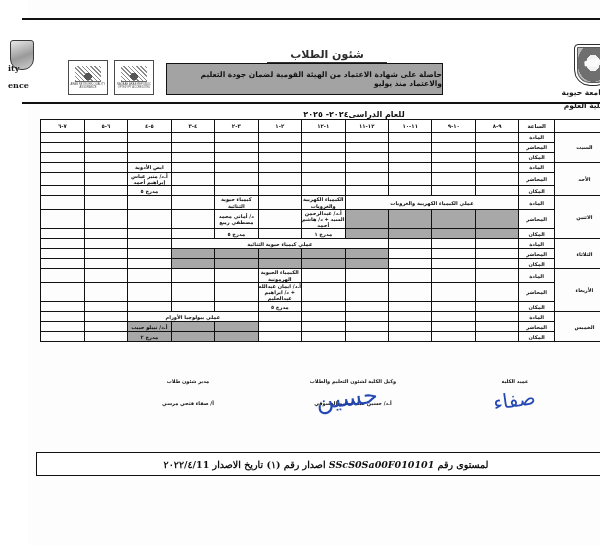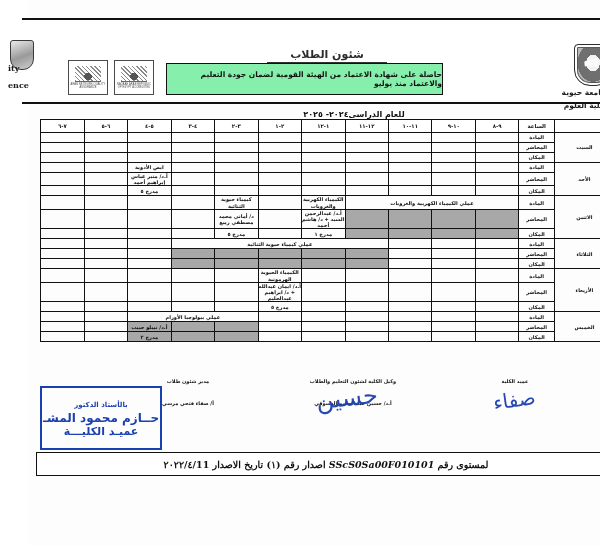--- a/index.html
+++ b/index.html
@@ -57,21 +57,21 @@
   .accred-title{
     position:absolute;left:245px;top:28px;width:120px;
     text-align:center;font-size:11px;font-weight:bold;color:#2b2b2b;
     letter-spacing:-.5px;
     font-family:"DejaVu Sans","Liberation Sans",sans-serif;
   }
   .accred-title .rule{display:block;height:1px;background:#333;margin:1px 0;}
 
   .accred-box{
     position:absolute;left:144px;top:43px;width:275px;height:30px;
-    border:1.4px solid #111;background:#86efac;
+    border:1.4px solid #111;background:#a3a3a3;
     display:flex;align-items:center;justify-content:center;
   }
   .accred-box span{font-size:7.5px;font-weight:bold;color:#111;letter-spacing:0;}
 
   .crest-right{
     position:absolute;right:22px;top:24px;width:36px;height:40px;
     border:1px solid #2f2f2f;border-radius:4px 4px 16px 16px;
     background:
       radial-gradient(ellipse at 50% 45%, #f2f2f2 0 26%, #6f6f6f 27% 60%, #b9b9b9 61% 100%);
     box-shadow:inset 0 0 0 2px #fff, inset 0 0 0 3px #5a5a5a;
@@ -497,25 +497,20 @@
   <div class="sig sig2">
     <span class="role">وكيل الكلية لشئون التعليم والطلاب</span>
     <span class="name">أ.د/ حسين عبد الحكيم الدسوقي</span>
   </div>
   <div class="ink scribble2">حسين</div>
 
   <div class="sig sig1">
     <span class="role">عميد الكلية</span>
   </div>
 
-  <div class="dean-stamp">
-    <div class="l1">بالأستاذ الدكتور</div>
-    <div class="l2">حــازم محمود المشـ</div>
-    <div class="l3">عميـد الكليـــة</div>
-  </div>
 
   <div class="formbar">
     <span>
       <span>لمستوى رقم</span>
       <span class="latin">SScS0Sa00F010101</span>
       <span>اصدار رقم (١) تاريخ الاصدار</span>
       <span>٢٠٢٢/٤/11</span>
     </span>
   </div>
 

